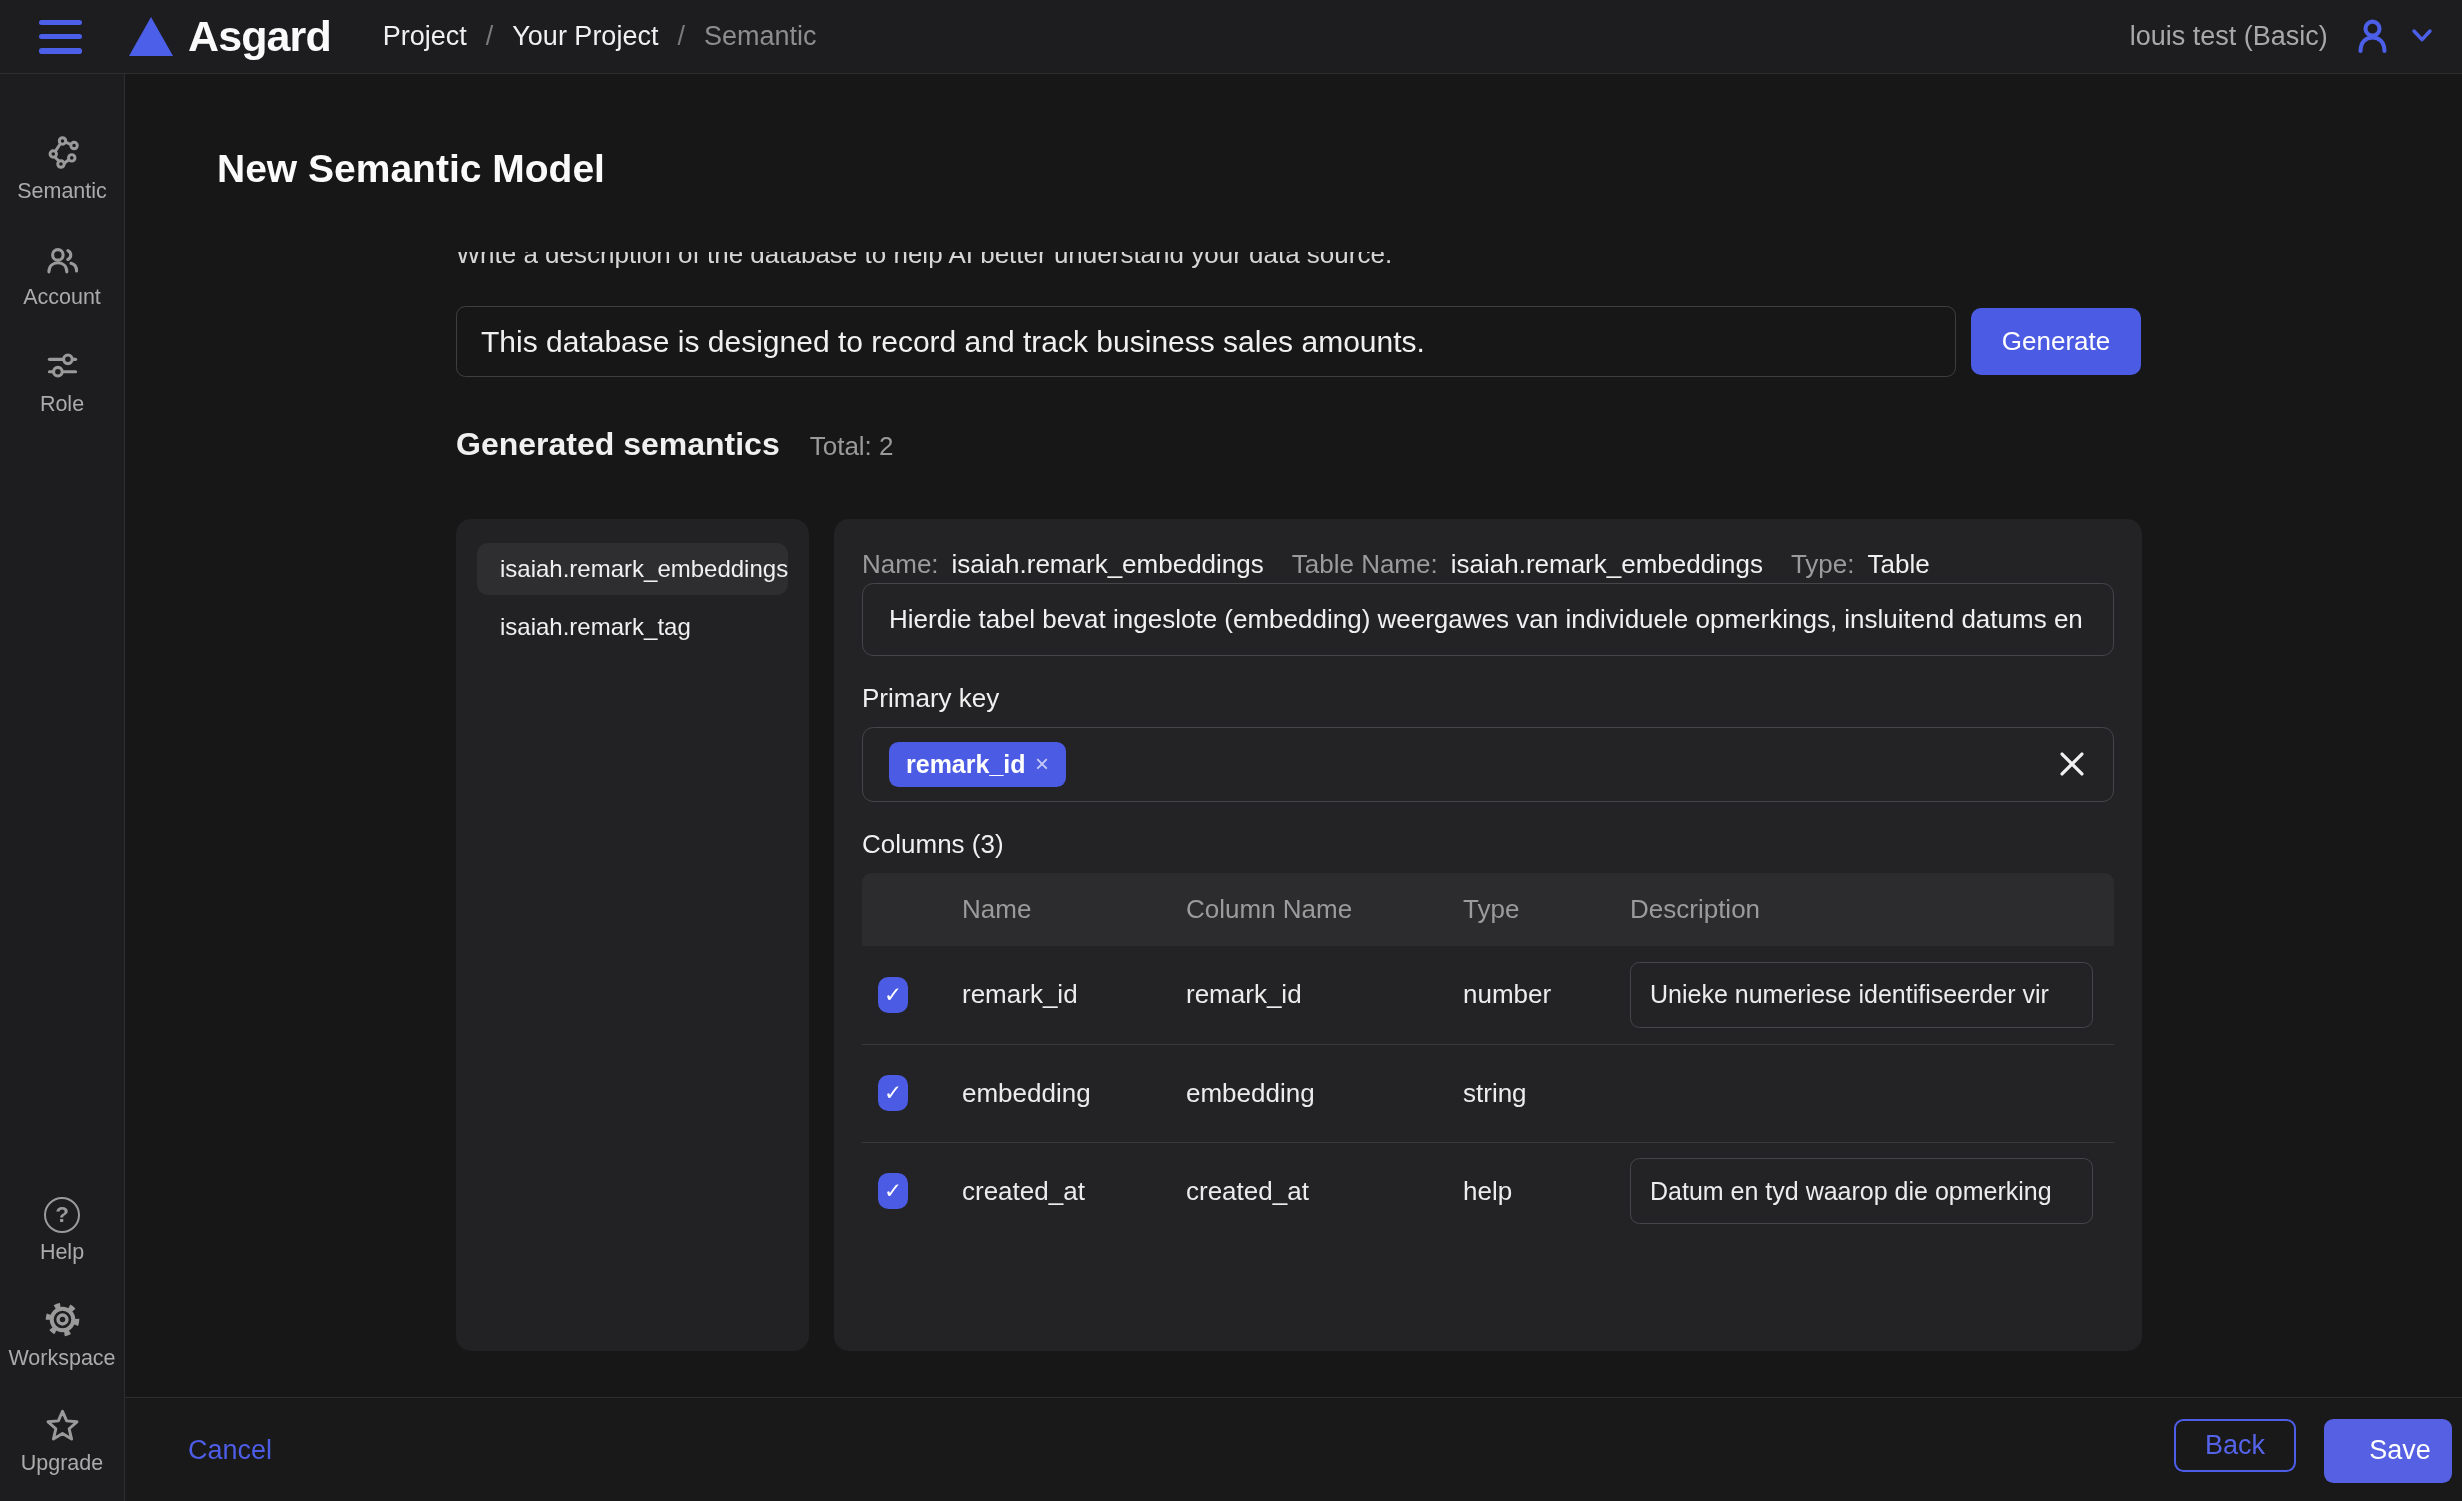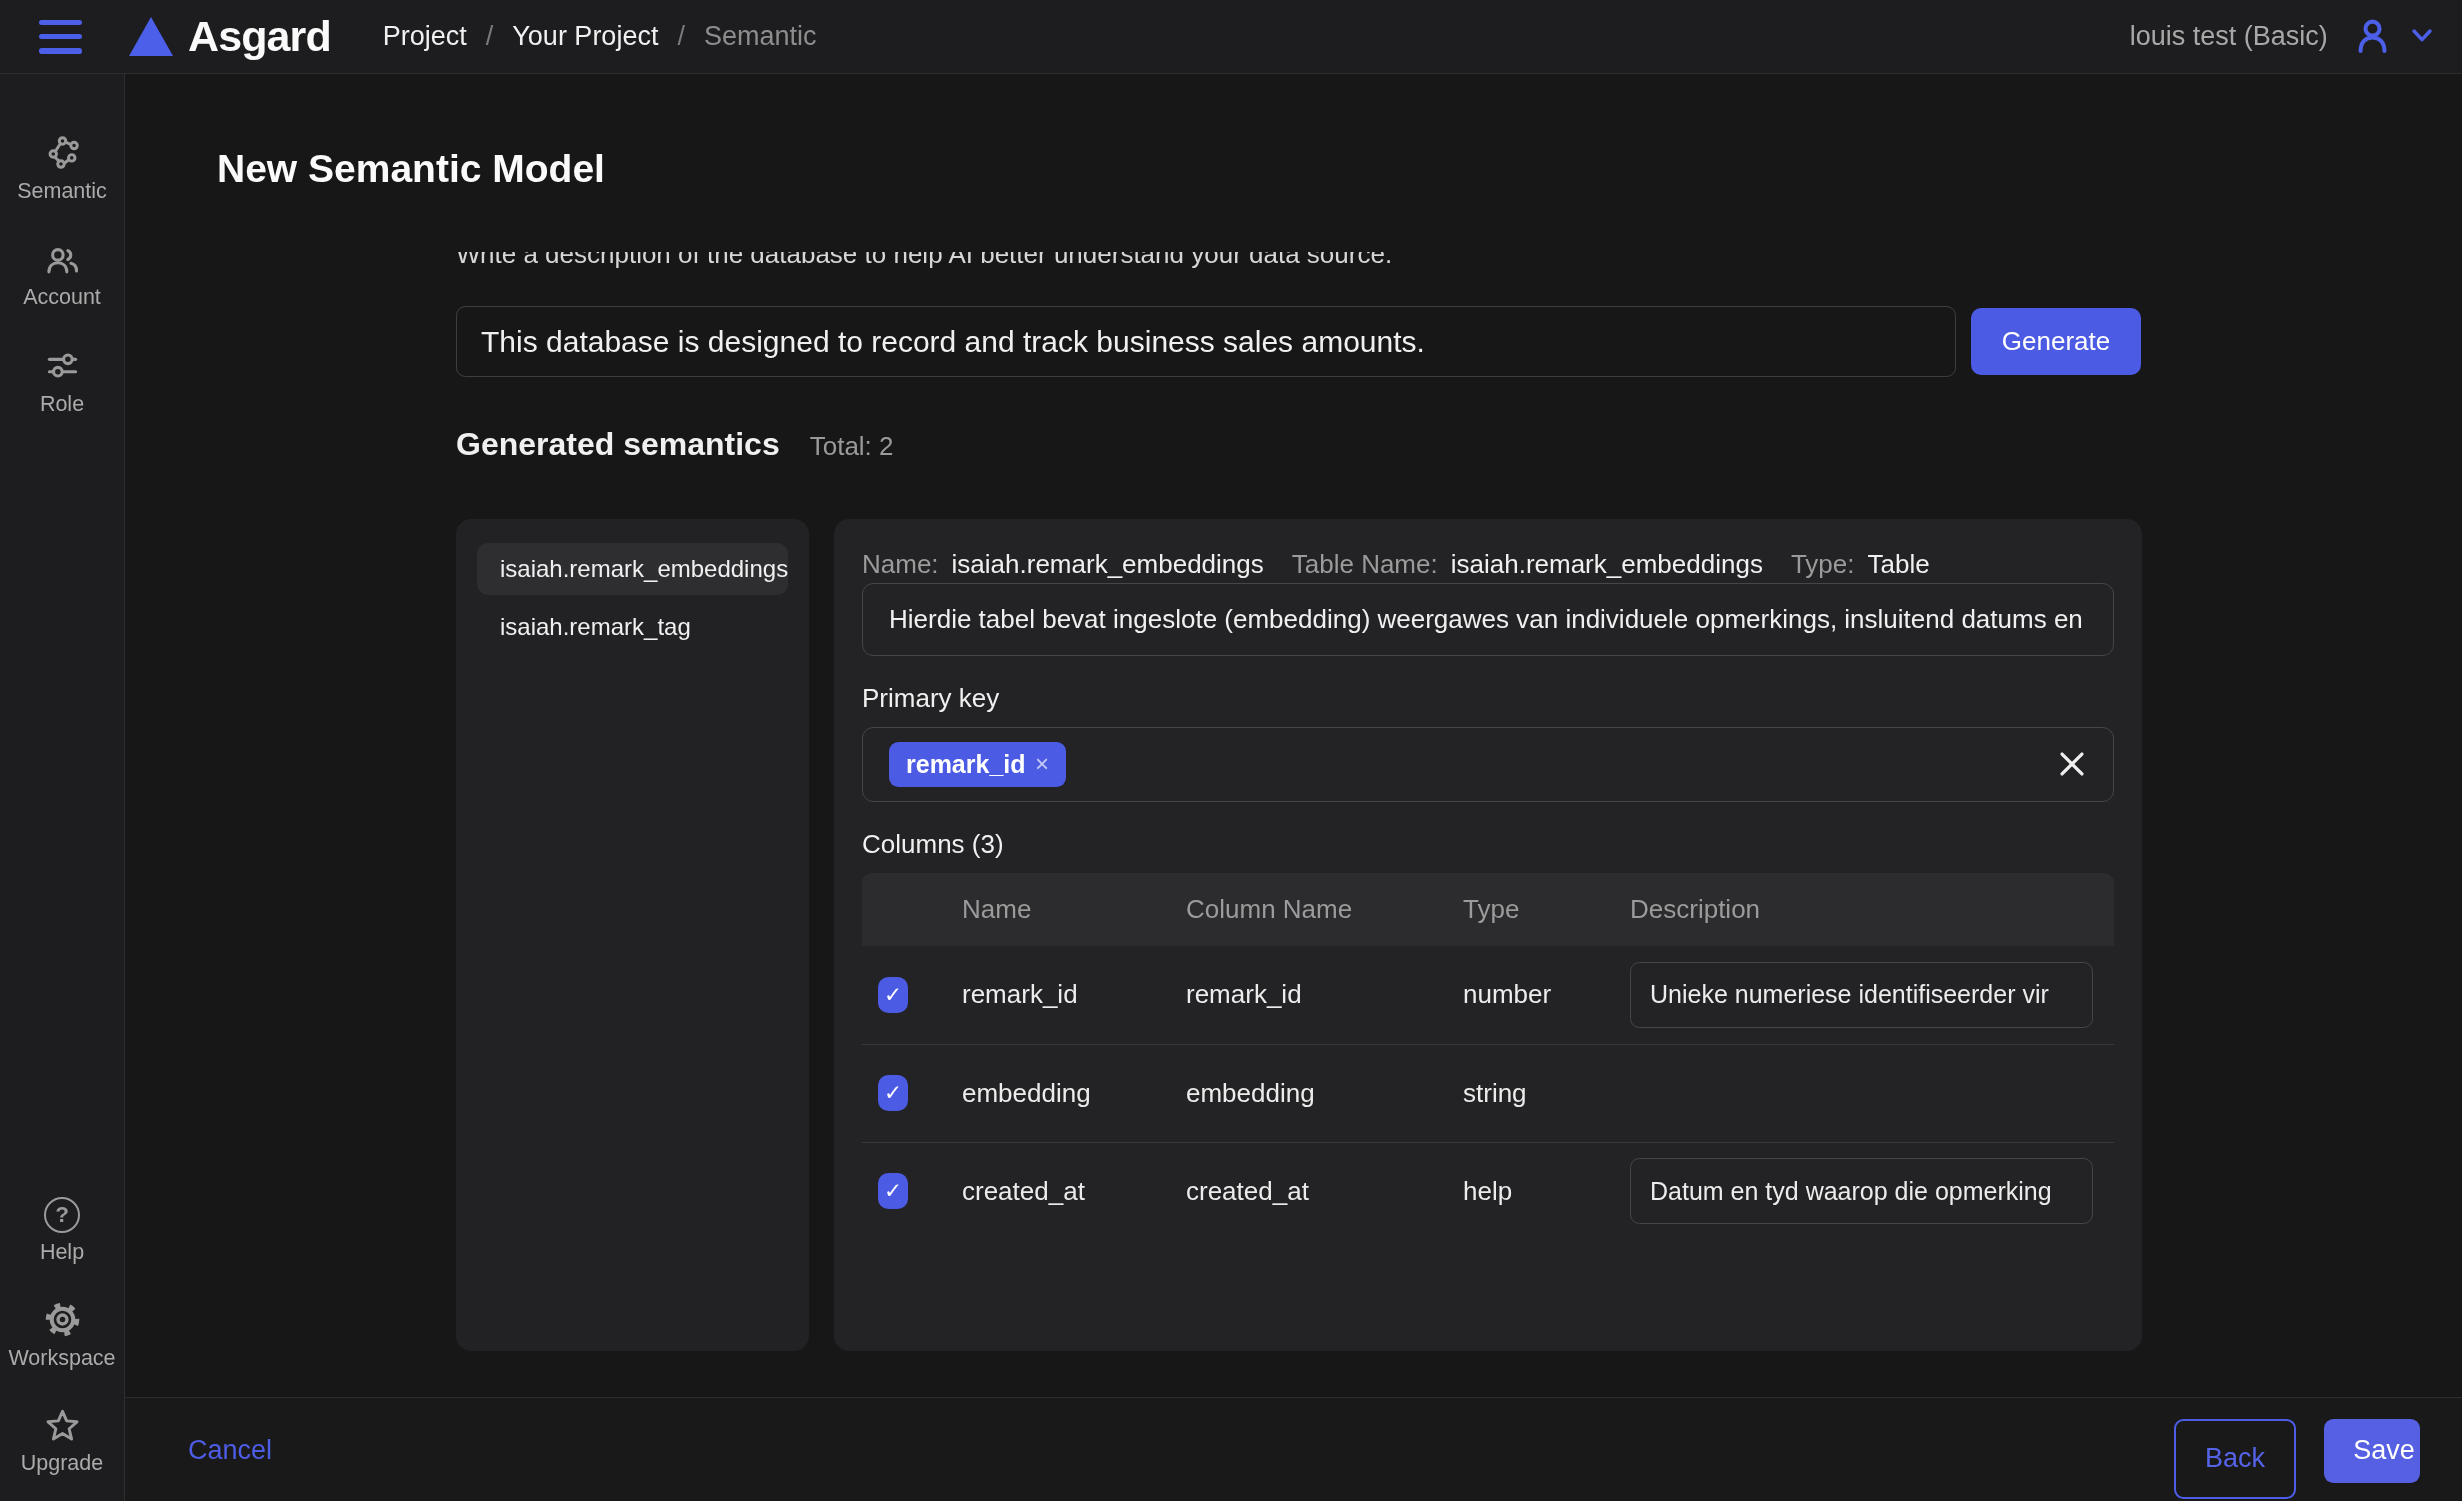--- a/index.html
+++ b/index.html
@@ -133,24 +133,24 @@
   }
 
   
   .footer {
     position:absolute; left:0; top:1323px; width:2337px; height:105px;
     border-top:0.9px solid #2e2e30; background:#191919;
   }
   .cancel-link { position:absolute; left:63px; top:50%; transform:translateY(-50%);
     font-size:27px; color:#4d5de6; cursor:pointer; background:none; border:none;
     font-family:"Liberation Sans", sans-serif; }
-  .back-btn { position:absolute; left:2049px; top:20.6px; width:122px; height:80px;
+  .back-btn { position:absolute; left:2049px; top:20.6px; width:122px; height:53px;
     background:transparent; border:2.3px solid #4d5de6; border-radius:9.4px;
     color:#5563e8; font-size:27px; cursor:pointer; font-family:"Liberation Sans", sans-serif; }
-  .save-btn { position:absolute; left:2199px; top:20.6px; width:96px; height:64px;
+  .save-btn { position:absolute; left:2199px; top:20.6px; width:128px; height:64px;
     background:#5560e2; border:none; border-radius:9.4px;
     color:#ffffff; font-size:27px; cursor:pointer; font-family:"Liberation Sans", sans-serif;padding-left:24px; }
 </style>
 </head>
 <body>
 
 <div id="app">
 
   <header class="topbar">
     <div class="hamburger">

